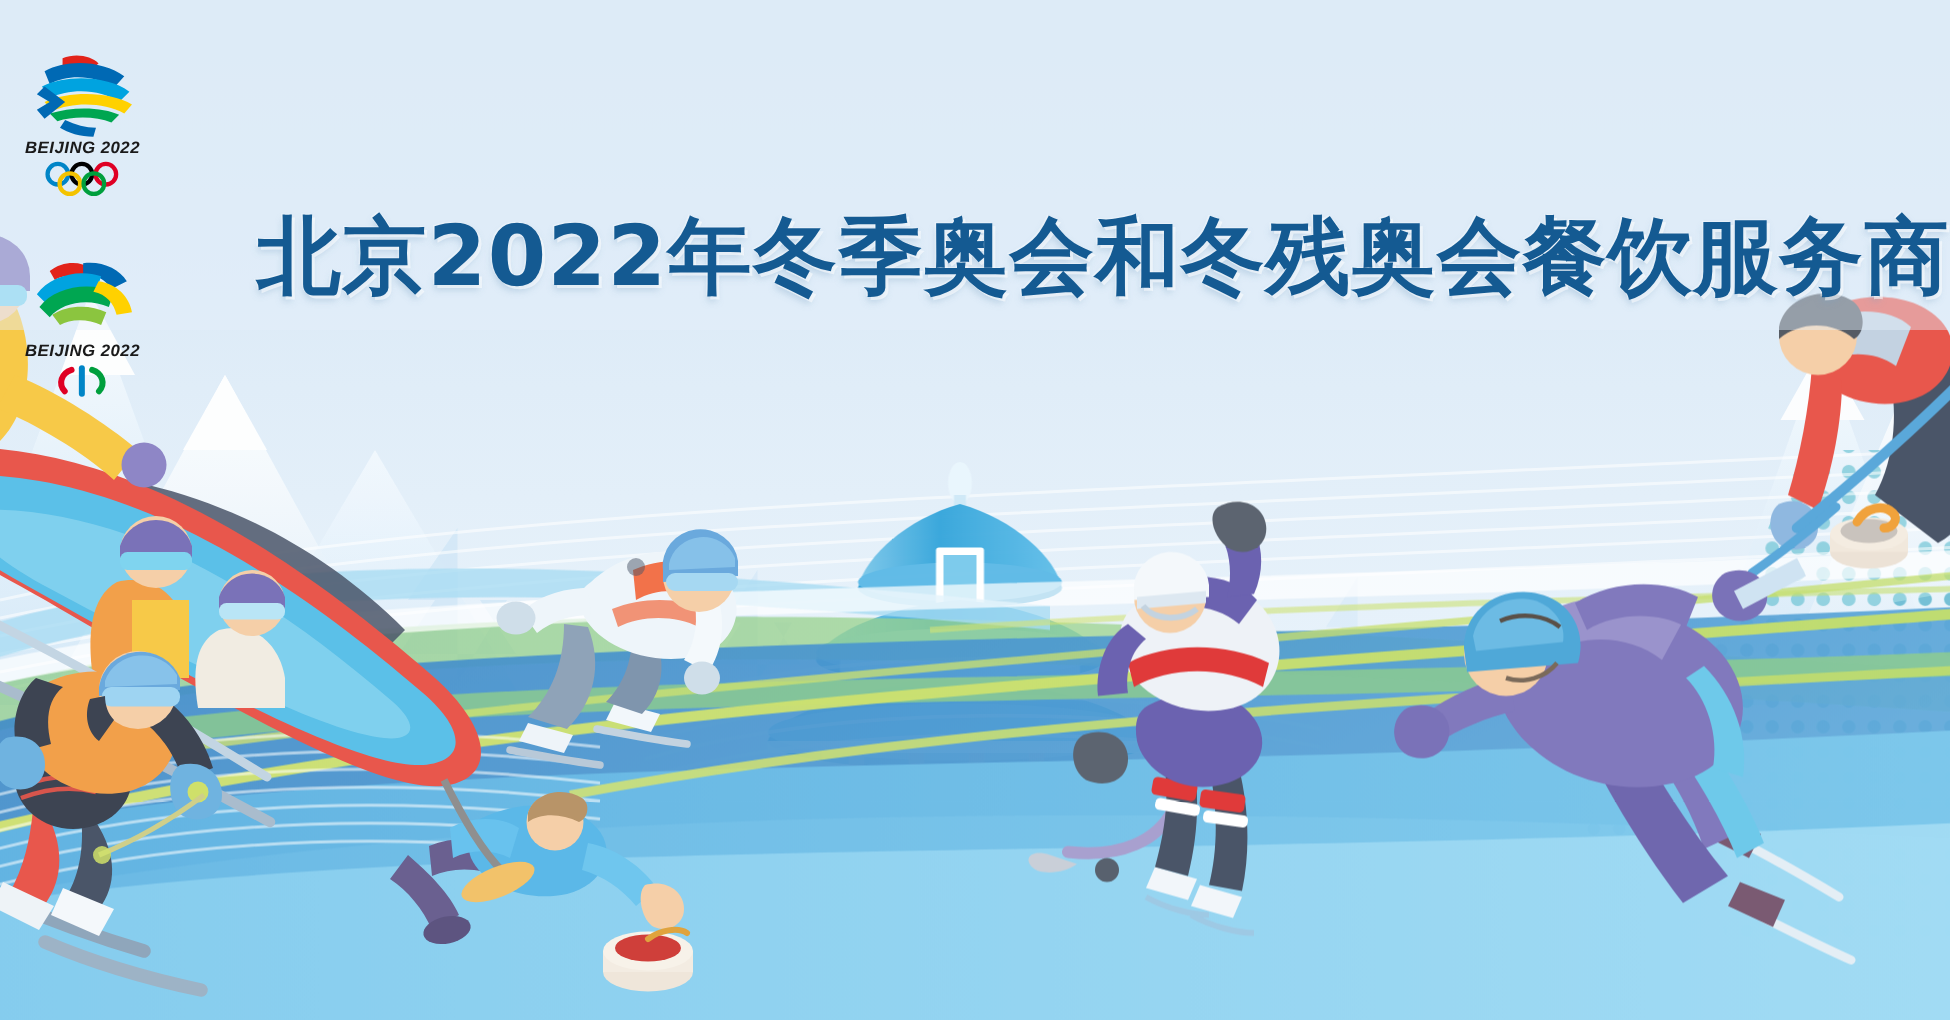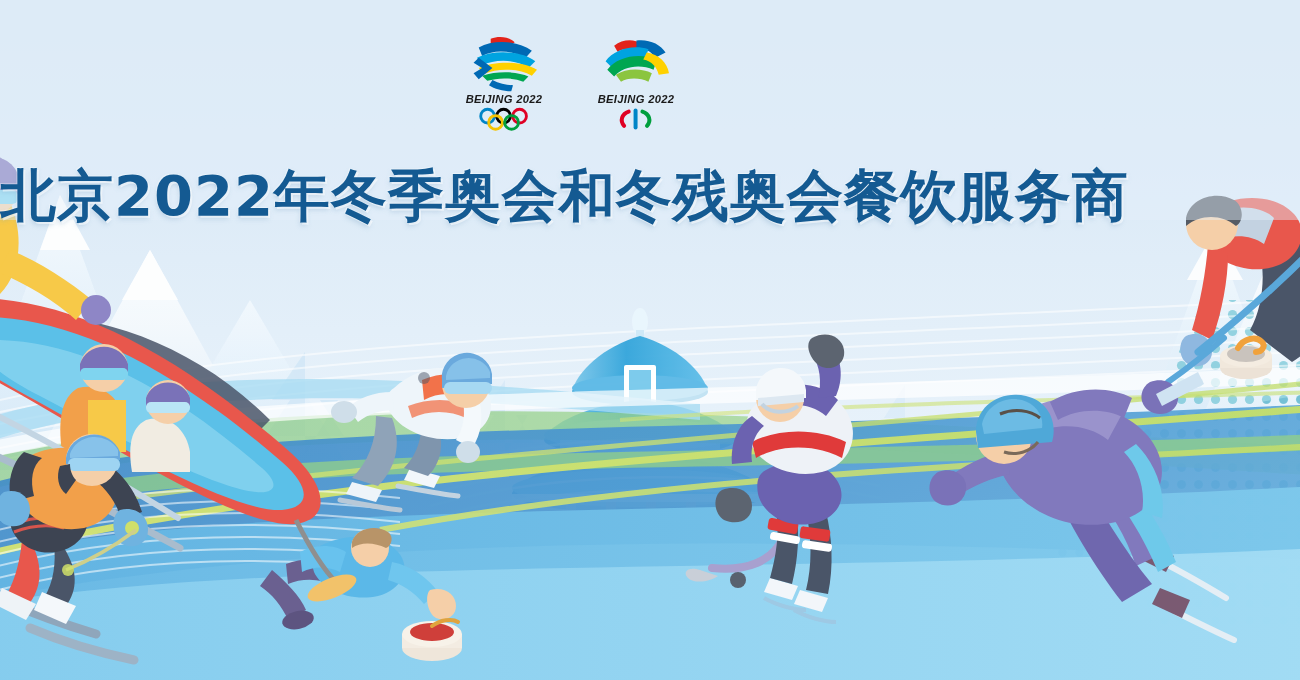--- a/index.html
+++ b/index.html
@@ -14,41 +14,42 @@
     overflow:hidden;
     background:linear-gradient(175deg,#d5e6f5 0%, #dceaf7 25%, #e8f2fa 55%, #e6f1fa 100%);
   }
   #banner svg.layer {
     position:absolute; left:0; top:0; width:1300px; height:680px;
     display:block;
   }
   
   .logos {
     position:absolute; left:0; top:32px; width:1140px;
-    display:flex; justify-content:center; gap:22px;
+    display:flex; justify-content:center; gap:36px;
     z-index:40;
+    flex-direction:column;
   }
   .logo-block { width:110px; text-align:center; }
   .logo-mark { height:60px; display:block; margin:0 auto; }
   .logo-word {
     font-family:"Liberation Sans", sans-serif;
     font-weight:bold;
     font-size:11px;
     letter-spacing:0.3px;
     color:#1a1a1a;
     font-style:italic;
     transform:scaleX(1.02);
     margin-top:1px;
     white-space:nowrap;
   }
   .logo-sym { height:24px; display:block; margin:2px auto 0; }
   
   .title-wrap {
     position:absolute; left:0; top:140px; width:1300px;
-    text-align:left; z-index:45;margin-top:24px;
+    text-align:right; z-index:45;
   }
   .title-text {
     display:inline-block;
     font-family:"DejaVu Sans","Liberation Sans",sans-serif;
     font-weight:bold;
     font-size:56px;
     line-height:64px;
     letter-spacing:1px;
     color:#145A92;
     text-shadow:

